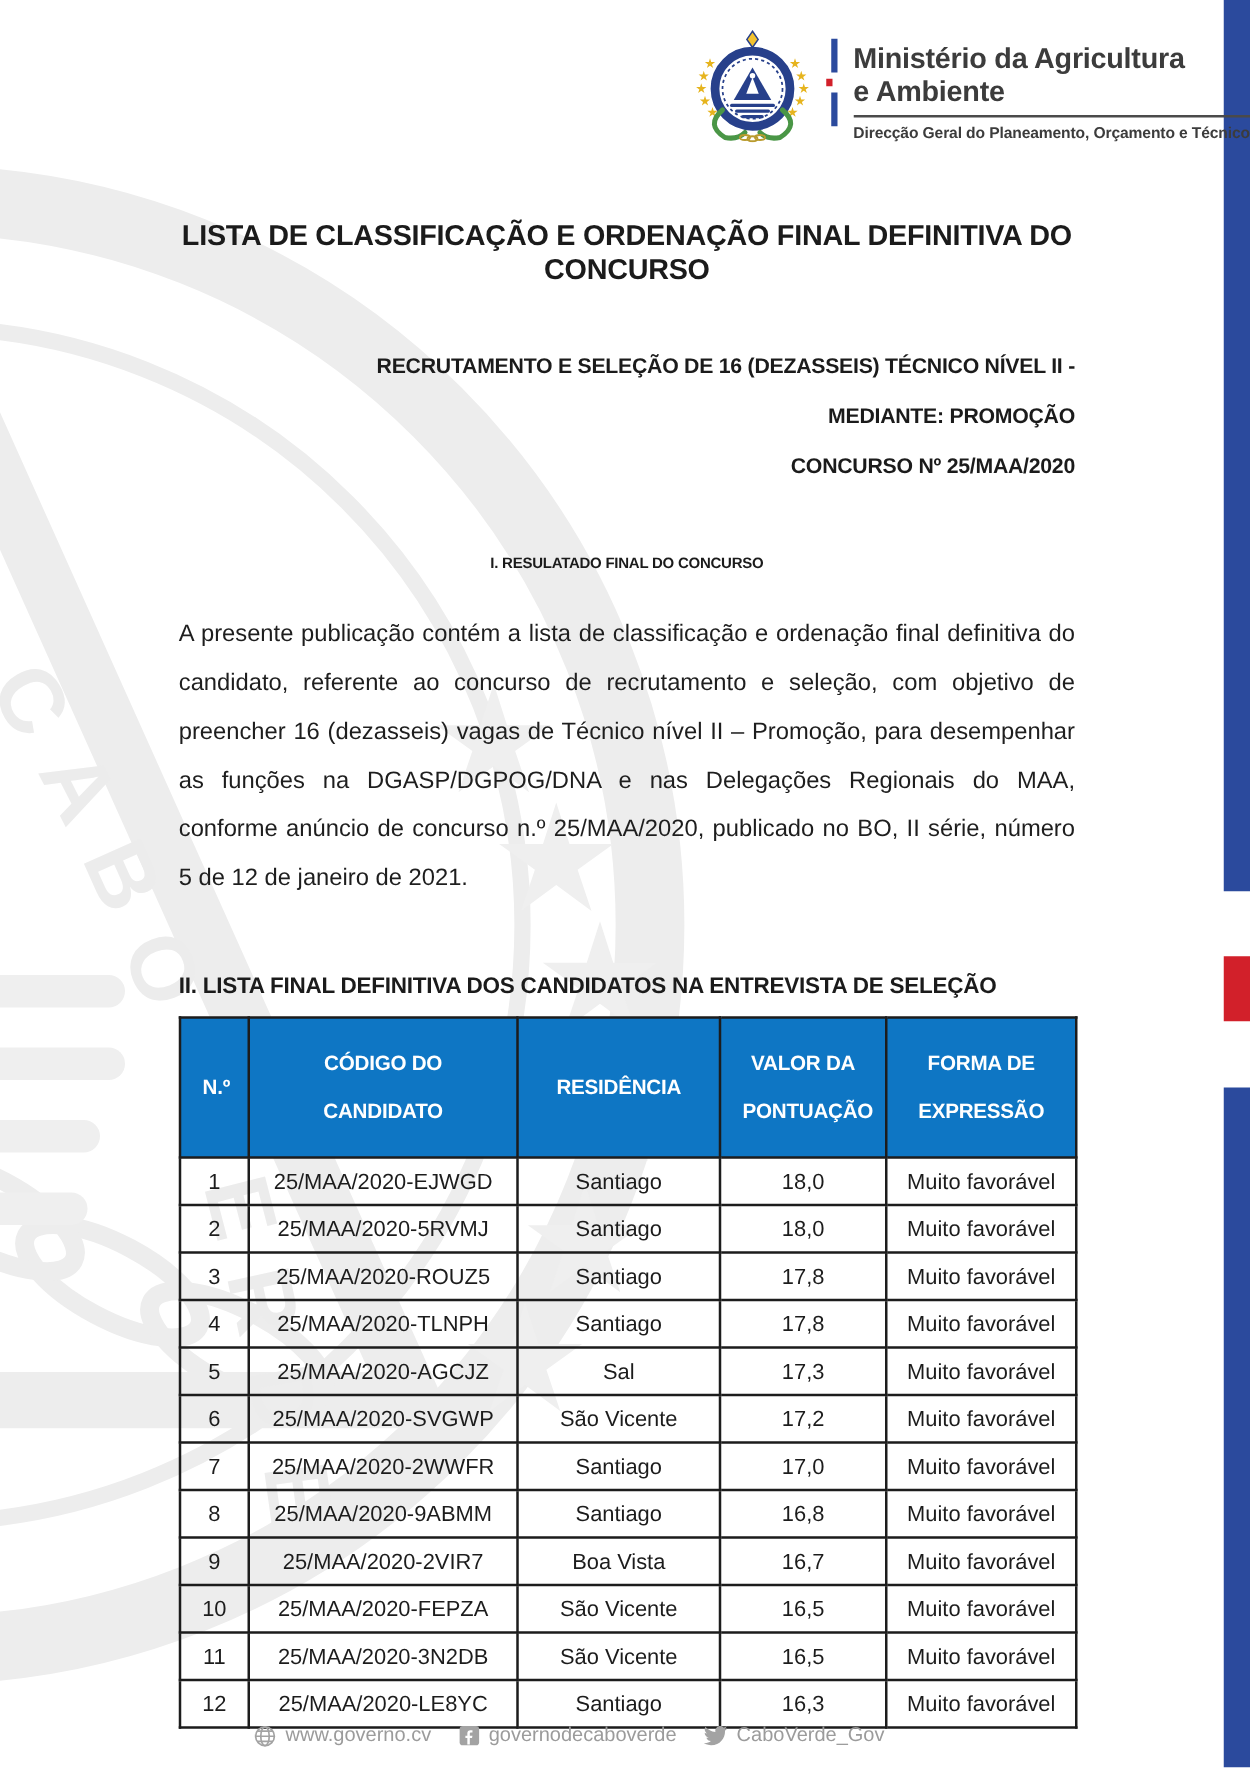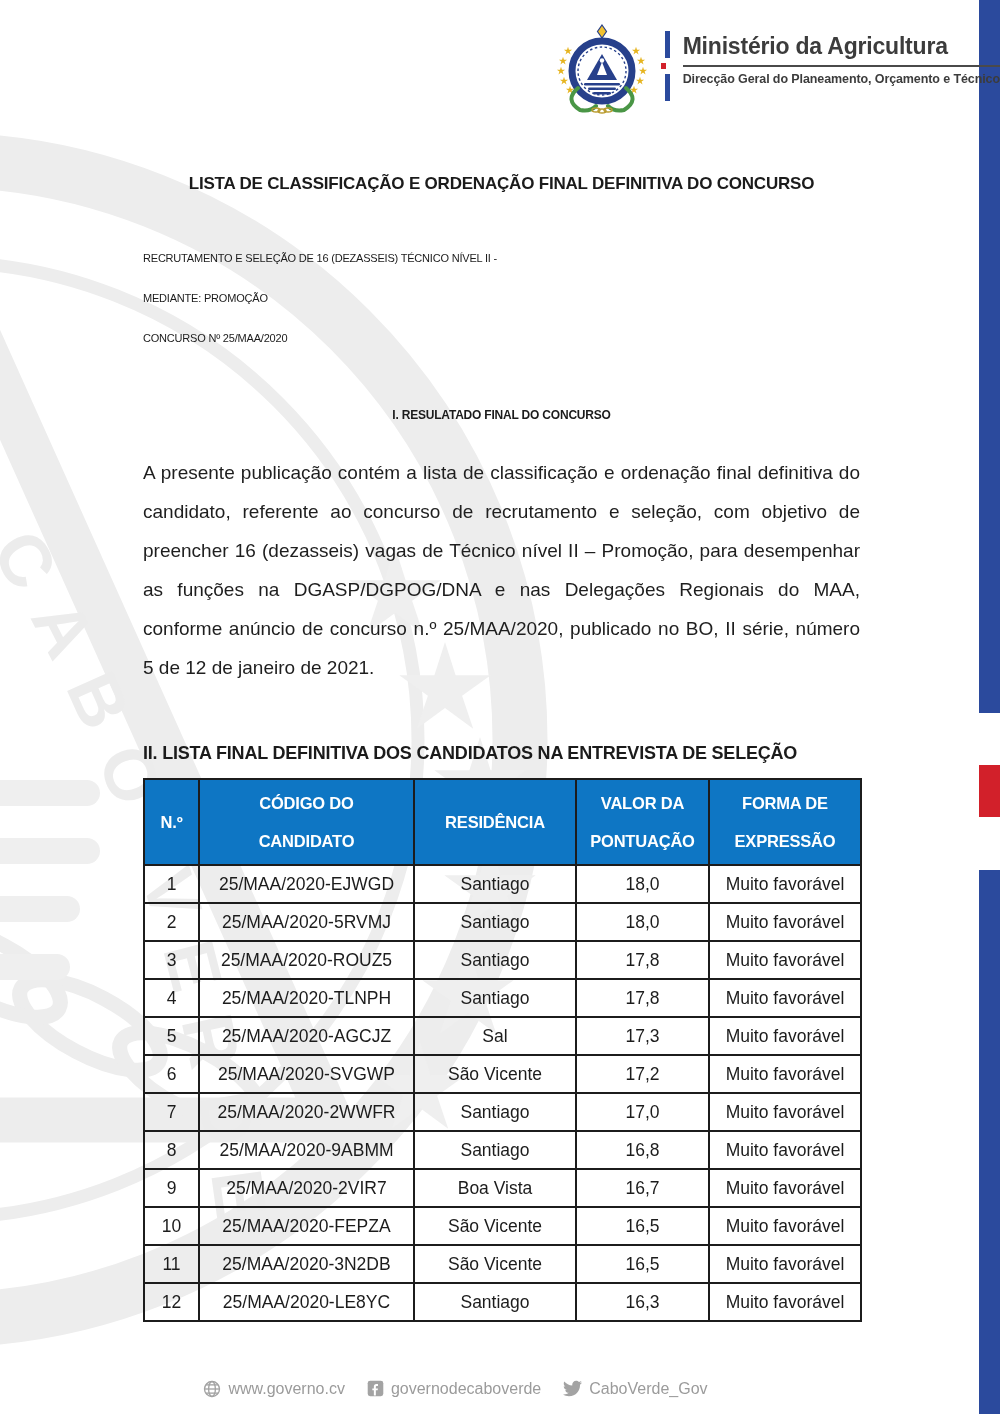--- a/index.html
+++ b/index.html
@@ -25,30 +25,30 @@
   .sep{display:flex;flex-direction:column;align-items:center;margin-top:7px;}
   .sep .b{width:5px;height:27px;background:var(--bar-blue);}
   .sep .r{width:5px;height:6px;background:var(--bar-red);margin:5px 0;transform:translateX(-4px);}
   .brand-text{margin-top:9px;}
   .ministry{font-size:23px;font-weight:bold;color:#3c3c3c;line-height:27px;letter-spacing:-0.2px;}
   .brand-rule{height:2px;background:#4a4a4a;margin-top:5px;}
   .department{font-size:12.5px;font-weight:bold;color:#3c3c3c;margin-top:5px;letter-spacing:-0.1px;}
 
   
   .content{position:relative;margin-left:143px;width:717px;color:#1b1b1b;}
-  .doc-title{margin-top:56px;text-align:center;font-size:17px;font-weight:bold;letter-spacing:-0.2px;}
-  .doc-subtitle{margin-top:44px;text-align:left;font-size:11px;font-weight:normal;line-height:40px;letter-spacing:-0.2px;}
+  .doc-title{margin-top:56px;text-align:center;font-size:23px;font-weight:bold;letter-spacing:-0.2px;}
+  .doc-subtitle{margin-top:44px;text-align:right;font-size:17px;font-weight:bold;line-height:40px;letter-spacing:-0.2px;}
   .heading-1{margin-top:50px;text-align:center;font-size:12px;font-weight:bold;letter-spacing:-0.2px;}
   .paragraph{margin-top:31px;font-size:19px;line-height:39px;text-align:justify;color:#1e1e1e;}
   .heading-2{margin-top:56px;font-size:18px;font-weight:bold;text-align:left;letter-spacing:-0.2px;}
 
   
   table.results{border-collapse:collapse;margin-top:14px;width:717px;table-layout:fixed;}
   .results th{background:var(--header-blue);color:#ffffff;font-size:16.5px;font-weight:bold;
-    white-space:pre-line;line-height:38px;height:78px;padding:4px;letter-spacing:-0.2px;text-align:center;}
+    white-space:pre-line;line-height:38px;height:78px;padding:17px;letter-spacing:-0.2px;text-align:center;}
   .results td{font-size:17.5px;color:#1c1c1c;text-align:center;height:38px;padding:0 2px;}
   .results th,.results td{border:2px solid #1c1c1c;}
 
   
   .footer{position:absolute;bottom:16px;left:0;width:911px;display:flex;justify-content:center;
     align-items:center;gap:10px;color:#9b9b9b;font-size:16px;}
   .footer .link{display:flex;align-items:center;gap:7px;}
   .footer .link + .link{margin-left:12px;}
   .footer svg{display:block;}
 </style>
@@ -127,20 +127,21 @@
       </svg>
     </span>
     <span class="sep">
       <span class="b"></span>
         <span class="r"></span>
         <span class="b"></span>
     </span>
     <span class="brand-text">
       <div class="ministry">
         <div>Ministério da Agricultura</div>
+        <div>e Ambiente</div>
       </div>
       <div class="brand-rule"></div>
       <div class="department">Direcção Geral do Planeamento, Orçamento e Técnico</div>
     </span>
   </div>
 
   <div class="content">
     <div class="doc-title">LISTA DE CLASSIFICAÇÃO E ORDENAÇÃO FINAL DEFINITIVA DO CONCURSO</div>
 
     <div class="doc-subtitle">

